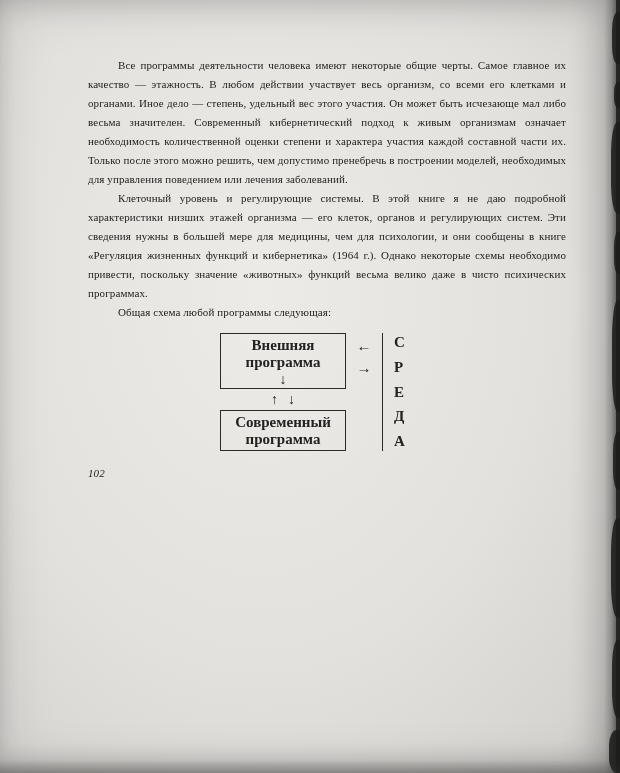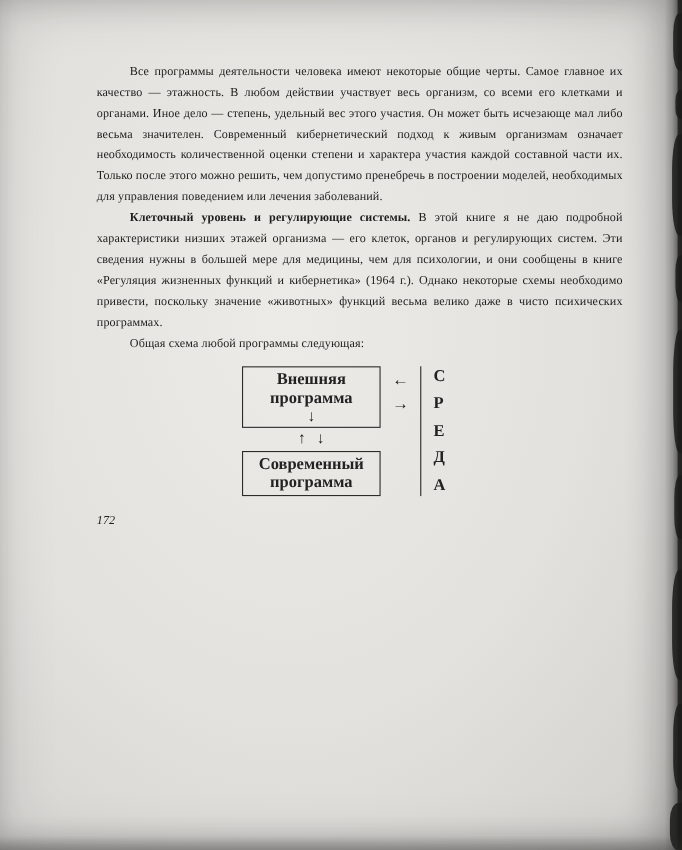--- a/index.html
+++ b/index.html
@@ -16,21 +16,21 @@
     position:absolute; left:88px; top:56px; width:478px;
   }
   .content p {
     margin:0;
     font-size:11px;
     line-height:19px;
     text-align:justify;
     text-indent:30px;
     letter-spacing:0.1px;
   }
-  .lead-bold { font-weight:bold; }
+  .lead-bold { font-weight:normal; }
   
   .diagram {
     display:flex;
     align-items:stretch;
     width:max-content;
     margin:11px 0 13px 132px;
     font-weight:bold;
     font-size:15px;
     line-height:17px;
     color:#222;
@@ -135,21 +135,21 @@
       <div class="dg-right">
         <span>С</span>
         <span>Р</span>
         <span>Е</span>
         <span>Д</span>
         <span>А</span>
       </div>
     </div>
 
 
-    <p class="page-number">172</p>
+    <p class="page-number">102</p>
 
   </div>
 
   <div class="scan-edge-right"></div>
   <div class="scan-strip"></div>
   <div class="edge-blob" style="top:12px;  height:52px;  width:8px;"></div>
   <div class="edge-blob" style="top:82px;  height:26px;  width:6px;"></div>
   <div class="edge-blob" style="top:122px; height:92px;  width:9px;"></div>
   <div class="edge-blob" style="top:232px; height:42px;  width:6px;"></div>
   <div class="edge-blob" style="top:300px; height:112px; width:8px;"></div>

